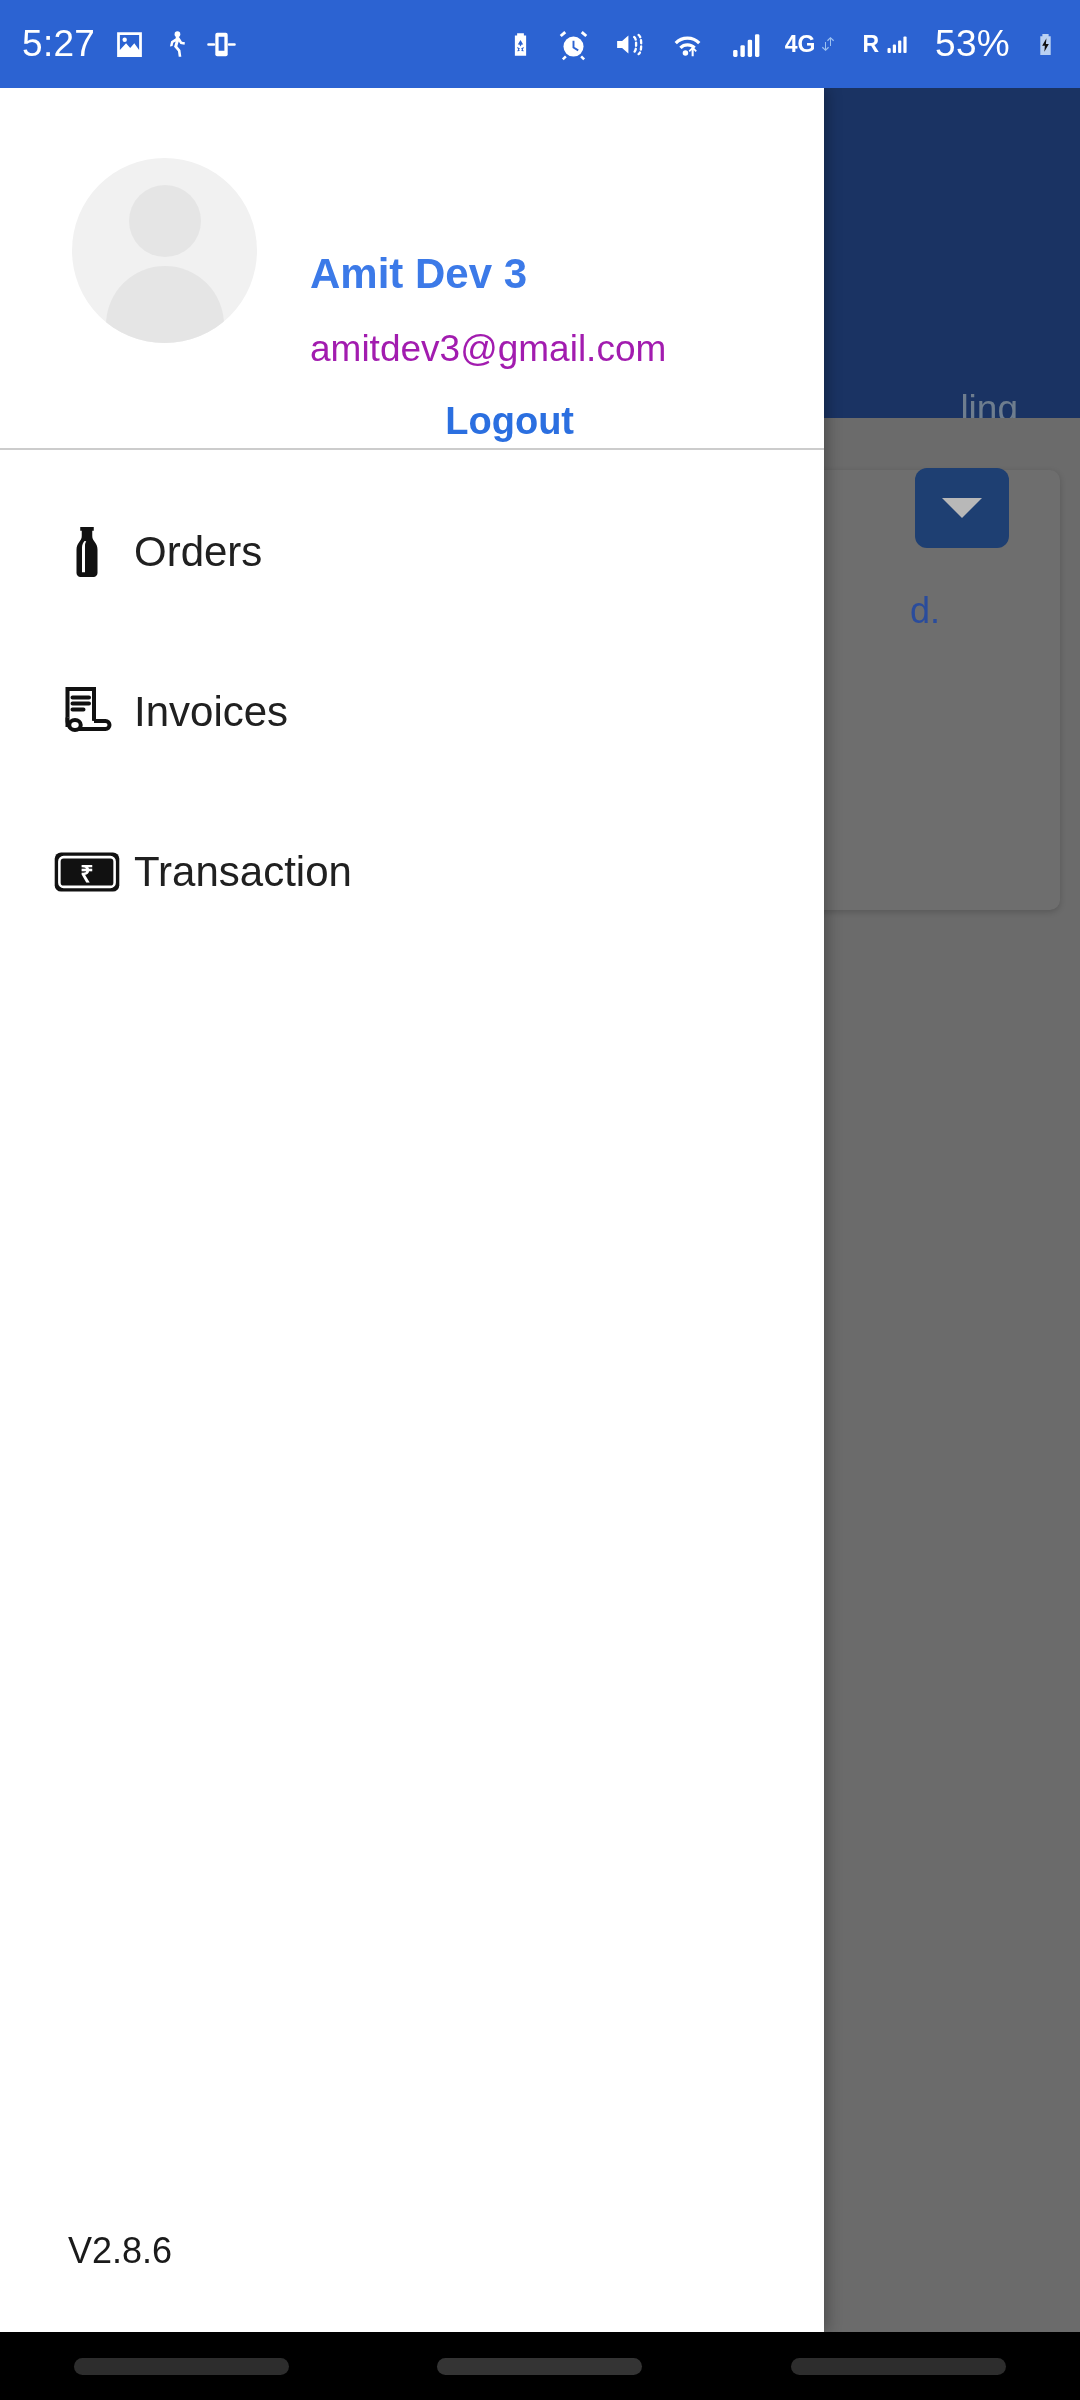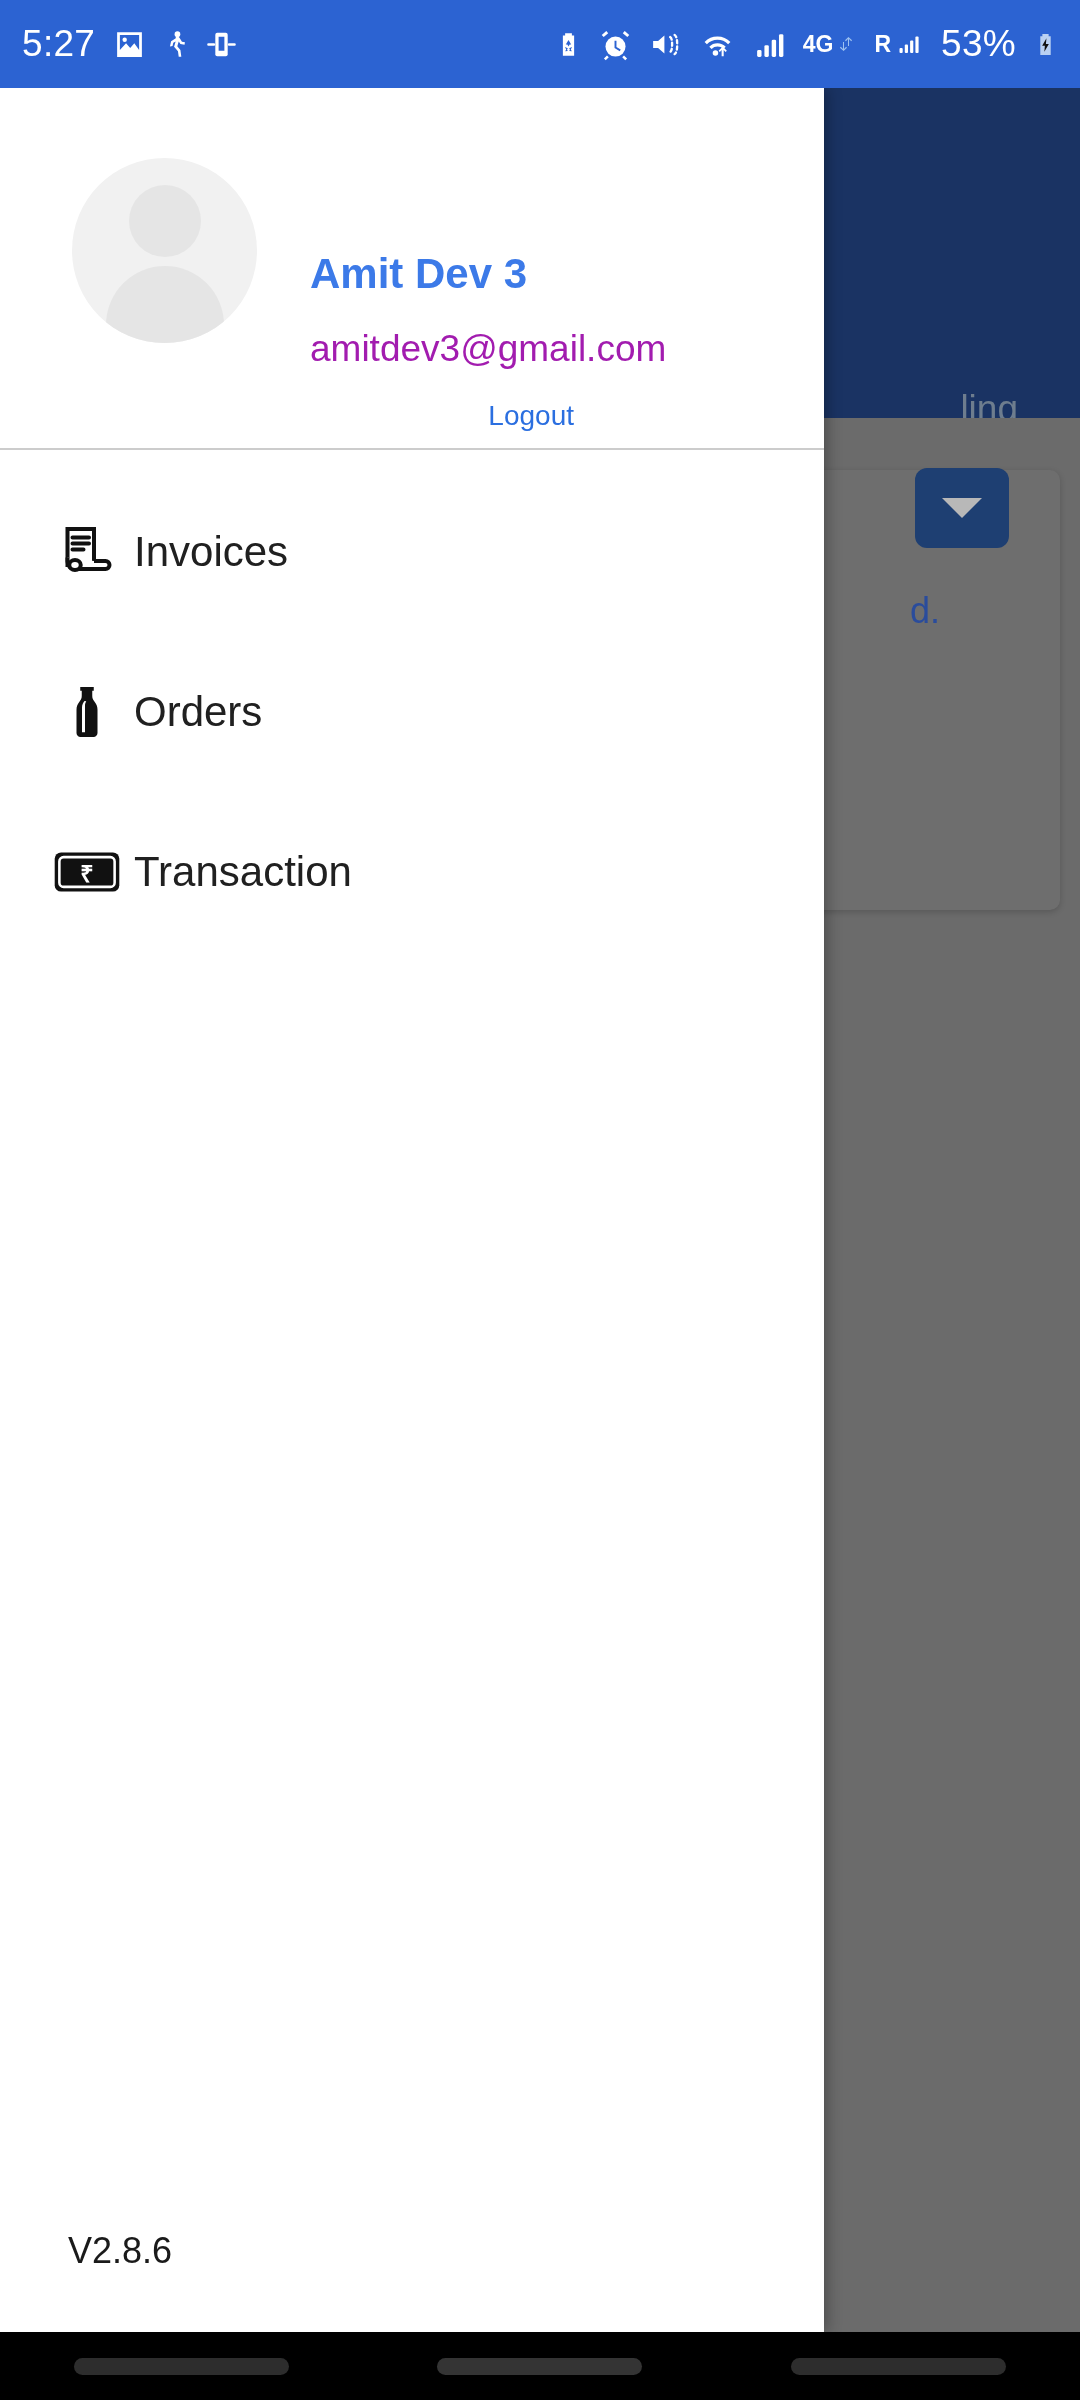--- a/index.html
+++ b/index.html
@@ -44,21 +44,21 @@
 
   
   .statusbar {
     position:absolute; left:0; top:0; width:1080px; height:88px;
     background:#2c63d2; color:#ffffff; z-index:40;
     display:flex; align-items:center; justify-content:space-between;
     padding:0 22px;
   }
   .sb-left { display:flex; align-items:center; gap:14px; }
   .sb-time { font-size:37px; letter-spacing:.3px; margin-right:4px; }
-  .sb-right { display:flex; align-items:center; gap:17px; }
+  .sb-right { display:flex; align-items:center; gap:23px; }
   .sb-pct { font-size:37px; letter-spacing:.3px; }
   .sb-ico { display:block; }
   .sb-txt-ico { font-size:23px; font-weight:bold; line-height:1; }
   .nettag { display:flex; align-items:flex-end; gap:2px; }
 
   
   .drawer {
     position:absolute; left:0; top:88px; width:824px; bottom:68px;
     background:#ffffff; z-index:30;
     box-shadow:3px 0 14px rgba(0,0,0,0.30);
@@ -81,21 +81,21 @@
   .pname {
     position:absolute; left:310px; top:162px;
     font-size:42px; font-weight:bold; color:#3c7ae8; white-space:nowrap;
   }
   .pemail {
     position:absolute; left:310px; top:240px;
     font-size:37px; color:#a21caf; white-space:nowrap;
   }
   .logout {
     position:absolute; right:250px; top:312px;
-    font-size:28px; font-weight:normal; color:#2b6fe0; white-space:nowrap;
+    font-size:38px; font-weight:bold; color:#2b6fe0; white-space:nowrap;
     cursor:pointer;
   }
   .divider { height:2px; background:#cccccc; margin:0; flex:0 0 auto; }
 
   .menu { flex:1 1 auto; padding-top:22px; }
   .mitem {
     display:flex; align-items:center; height:160px;
     padding-left:40px; cursor:pointer;
   }
   .micon {
@@ -219,45 +219,45 @@
       </div>
       <div class="pname">Amit Dev 3</div>
       <div class="pemail">amitdev3@gmail.com</div>
       <div class="logout">Logout</div>
     </div>
 
     <div class="divider"></div>
 
     <div class="menu">
 
+
+      <div class="mitem">
+        <span class="micon">
+          <svg width="60" height="60" viewBox="0 0 24 24" fill="#111">
+            <path d="M9.3 2h5.4v1.5h-.6v2.1c0 1 .4 1.6 1 2.4.7.9 1.1 1.8 1.1 3.1v9.3c0 .9-.7 1.6-1.6 1.6H9.4c-.9 0-1.6-.7-1.6-1.6v-9.3c0-1.3.4-2.2 1.1-3.1.6-.8 1-1.4 1-2.4V3.5h-.6V2z"></path>
+            <path d="M11 7.6c-.5.7-1 1.4-1 2.6v9.9h1.2V9.4c0-.7.2-1.2.5-1.7l-.7-.1z" fill="#fff"></path>
+          </svg>
+        </span>
+        <span class="mlabel">Orders</span>
+      </div>
 
       <div class="mitem">
         <span class="micon">
           <svg width="60" height="60" viewBox="0 0 24 24" fill="none" stroke="#111" stroke-width="1.6">
             <path d="M4.2 2.8h10.6v14.4H4.2z" fill="#fff"></path>
             <path d="M6.2 6.2h6.6M6.2 8.6h6.6M6.2 11h4.4" stroke-linecap="round"></path>
             <path d="M14.8 15.6h4.6a1.6 1.6 0 0 1 0 3.2H7.2a3 3 0 0 1-3-3v-1.6" fill="#fff"></path>
             <ellipse cx="7.2" cy="17.2" rx="2.3" ry="2" fill="#fff"></ellipse>
           </svg>
         </span>
         <span class="mlabel">Invoices</span>
       </div>
 
       <div class="mitem">
         <span class="micon">
-          <svg width="60" height="60" viewBox="0 0 24 24" fill="#111">
-            <path d="M9.3 2h5.4v1.5h-.6v2.1c0 1 .4 1.6 1 2.4.7.9 1.1 1.8 1.1 3.1v9.3c0 .9-.7 1.6-1.6 1.6H9.4c-.9 0-1.6-.7-1.6-1.6v-9.3c0-1.3.4-2.2 1.1-3.1.6-.8 1-1.4 1-2.4V3.5h-.6V2z"></path>
-            <path d="M11 7.6c-.5.7-1 1.4-1 2.6v9.9h1.2V9.4c0-.7.2-1.2.5-1.7l-.7-.1z" fill="#fff"></path>
-          </svg>
-        </span>
-        <span class="mlabel">Orders</span>
-      </div>
-
-      <div class="mitem">
-        <span class="micon">
           <svg width="68" height="52" viewBox="0 0 32 20" fill="#111">
             <rect x="0.8" y="0.8" width="30.4" height="18.4" rx="3" fill="#111"></rect>
             <rect x="3" y="3" width="26" height="14" rx="2" fill="none" stroke="#fff" stroke-width="1.2"></rect>
             <text x="16" y="14.6" font-family="'Liberation Sans',sans-serif" font-size="11" font-weight="bold" fill="#fff" text-anchor="middle">₹</text>
           </svg>
         </span>
         <span class="mlabel">Transaction</span>
       </div>
 
 

